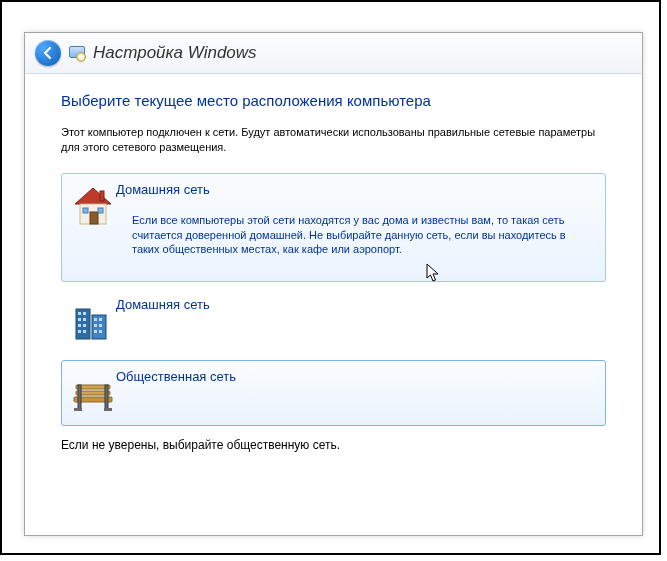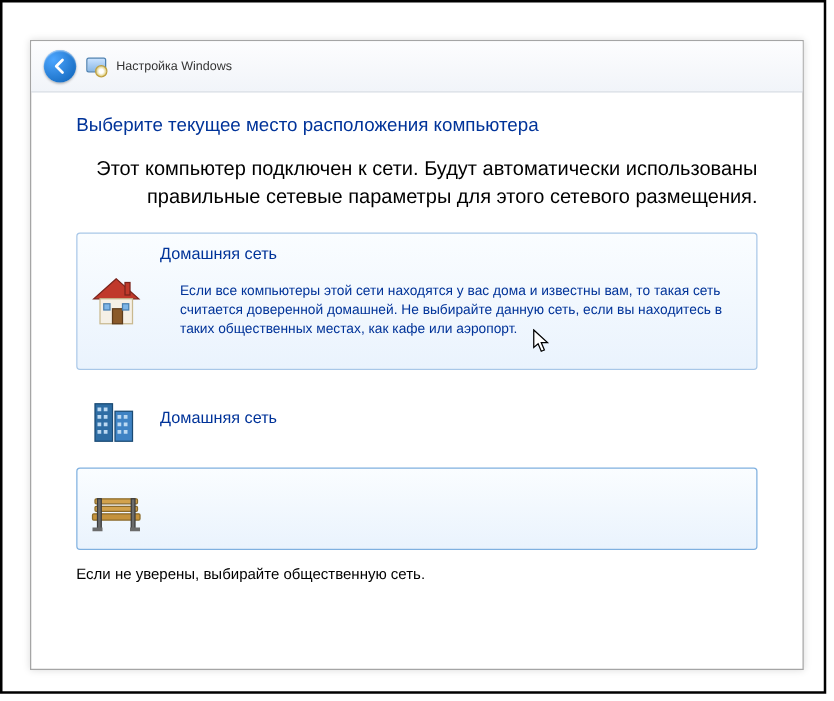--- a/index.html
+++ b/index.html
@@ -62,50 +62,48 @@
     border-radius: 2px;
     position:absolute; top:1px; left:0;
   }
   .setup-icon .cd {
     width:8px;height:8px;border-radius:50%;
     background: radial-gradient(circle,#fff 30%,#e0d080 70%);
     border:1px solid #c0a040;
     position:absolute; bottom:-1px; right:-1px;
   }
   .titlebar-text {
-    font-size: 10px;
+    font-size: 17px;
     color: #333;
+    font-style: italic;
   }
   .content {
     flex: 1;
     padding: 18px 36px 15px 36px;
     overflow: hidden;
   }
   .main-heading {
     color: #003399;
     font-size: 15px;
     font-weight: 400;
     margin: 0 0 16px 0;
   }
   .intro {
-    font-size: 16px;
+    font-size: 11px;
     color: #000;
     line-height: 1.35;
     margin: 0 0 18px 0;
-    text-align: right;
   }
   .option {
     display: flex;
-    gap: 12px;
     padding: 8px 10px 8px 8px;
     border: 1px solid transparent;
     border-radius: 3px;
     margin-bottom: 6px;
     cursor: pointer;
-    align-items: center;
   }
   .option.hovered,
   .option.selected {
     border-color: #a8c7e8;
     background: linear-gradient(#fafdff,#eaf3fd);
   }
   .option.selected {
     border-color: #7fb0e0;
   }
   .option-icon {
@@ -213,20 +211,21 @@
             <rect x="6" y="14" width="34" height="4" rx="1" fill="#d2a24c" stroke="#8a6a2a"></rect>
             <rect x="6" y="20" width="34" height="4" rx="1" fill="#d2a24c" stroke="#8a6a2a"></rect>
             <rect x="4" y="26" width="38" height="5" rx="1" fill="#c4923c" stroke="#8a6a2a"></rect>
             <rect x="8" y="14" width="3" height="24" fill="#6b6b6b" stroke="#3b3b3b"></rect>
             <rect x="35" y="14" width="3" height="24" fill="#6b6b6b" stroke="#3b3b3b"></rect>
             <rect x="4" y="37" width="8" height="3" fill="#6b6b6b"></rect>
             <rect x="34" y="37" width="8" height="3" fill="#6b6b6b"></rect>
           </svg>
         </div>
         <div class="option-text">
+          <p class="option-title">Общественная сеть</p>
         </div>
       </div>
 
       <p class="footer-note">Если не уверены, выбирайте общественную сеть.</p>
     </div>
 
     <svg class="cursor" style="left:401px; top:230px;" width="14" height="20" viewBox="0 0 14 20">
       <path d="M1 1 L1 15 L4.5 12 L7 18 L9.5 17 L7 11 L12 11 Z" fill="#fff" stroke="#000" stroke-width="1"></path>
     </svg>
 

